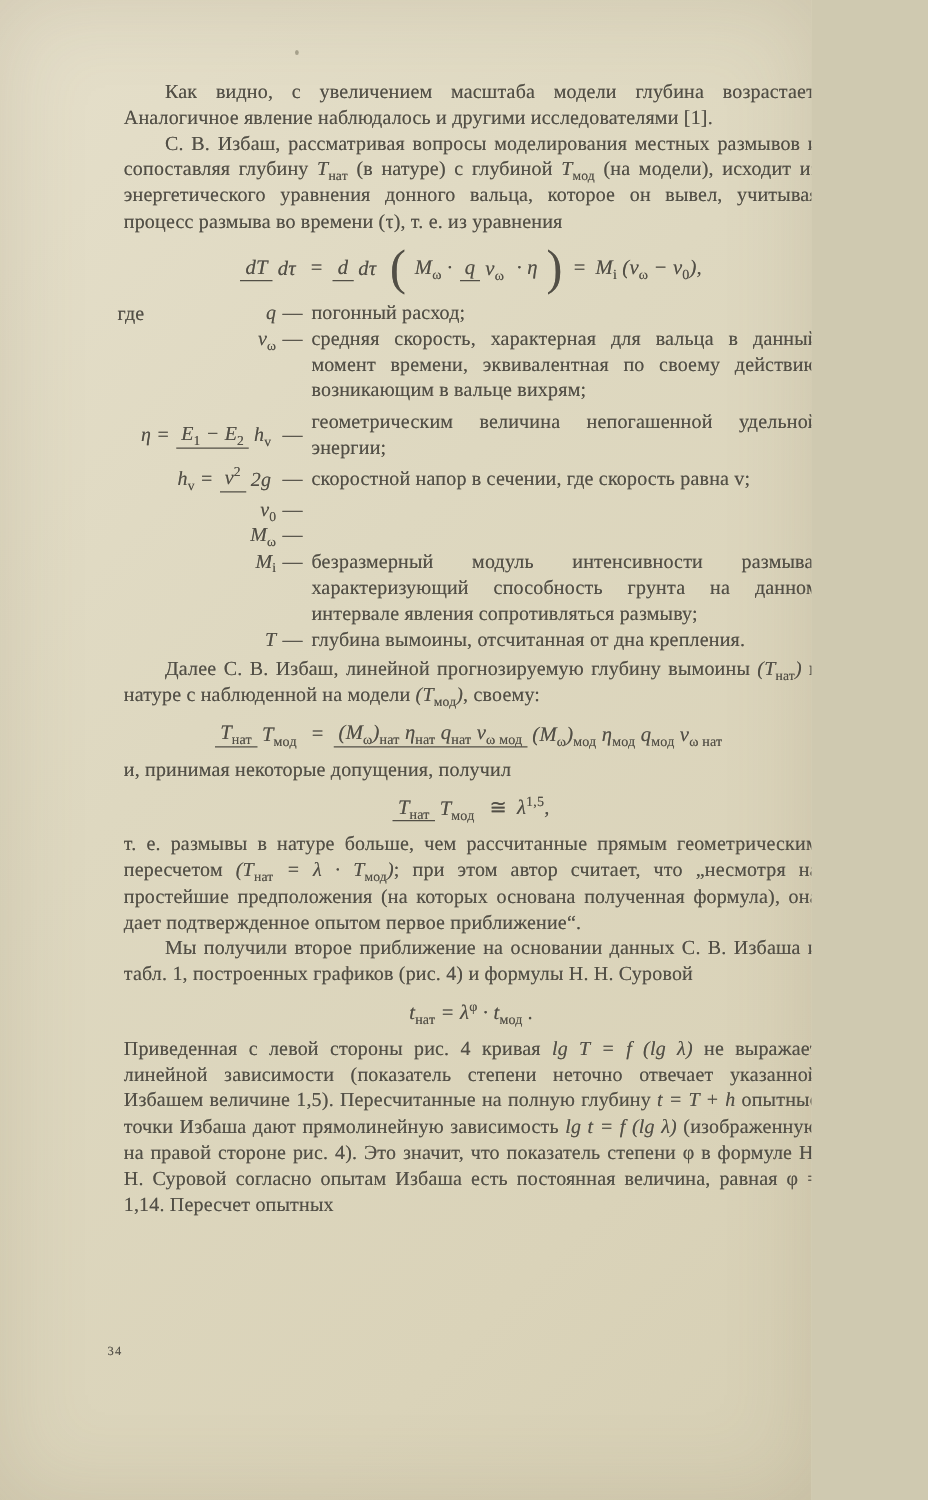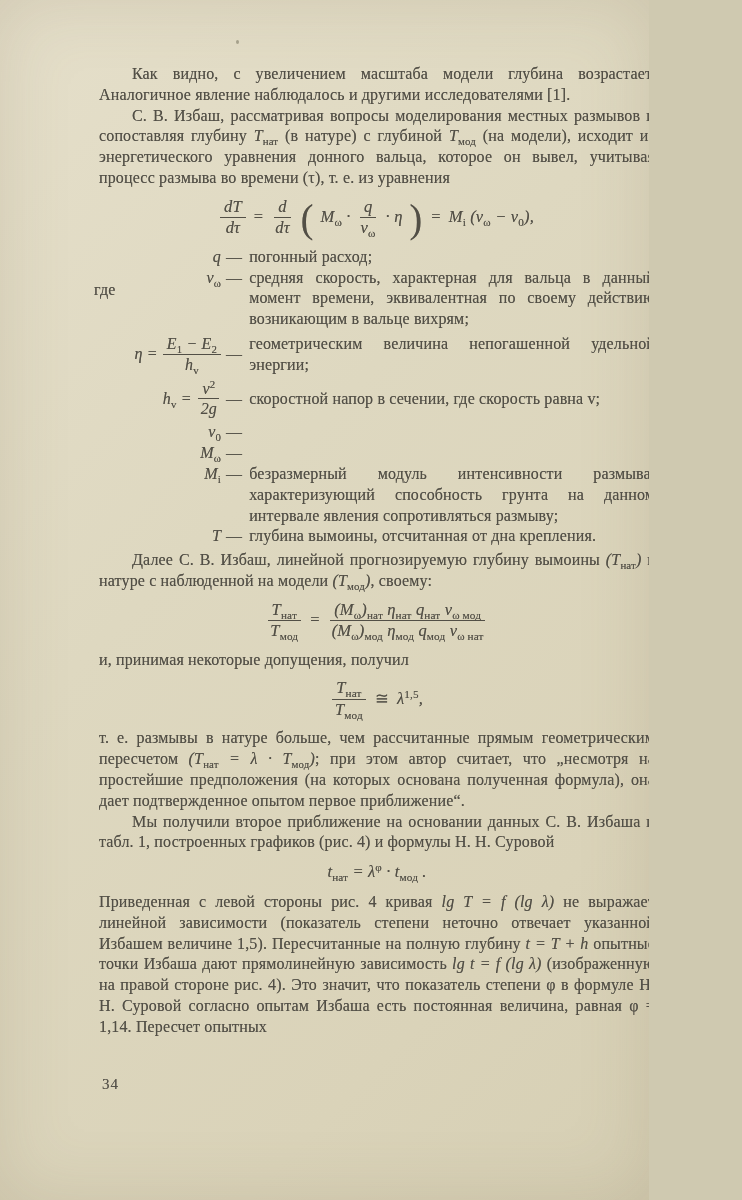--- a/index.html
+++ b/index.html
@@ -24,47 +24,47 @@
     text-shadow:0 0 0.4px rgba(82,79,70,.65);
     letter-spacing:0.15px;
   }
   .para { margin:0; text-align:justify; }
   .indent { text-indent:33px; }
   .math { font-style:italic; white-space:nowrap; }
   sub, sup { font-style:normal; font-size:68%; line-height:0; }
   sub { vertical-align:-0.35em; }
   sup { vertical-align:0.55em; }
   .frac {
-    display:inline-flex; flex-direction:column; align-items:center;
+    display:inline-flex; flex-direction:row; align-items:center;
     font-style:italic; line-height:1.12; vertical-align:middle;justify-content:center;
   }
   .frac .num { display:block; padding:0 4px 1px; border-bottom:1px solid currentColor; }
   .frac .den { display:block; padding:1px 4px 0; }
   .formula {
     display:flex; align-items:center; justify-content:center;
     font-size:16.5px; margin:9px 0; gap:6px; text-align:center;
   }
   .op { font-style:normal; padding:0 2px; }
   .bigparen {
     font-size:230%; font-weight:300; font-style:normal;
     line-height:0.9; transform:scaleY(1.05); padding:0 1px;
   }
   .defs { position:relative; margin:2px 0 3px; }
-  .where { position:absolute; left:-5px; top:1px;margin-top:32px; }
+  .where { position:absolute; left:-5px; top:1px; }
   .def-row { display:flex; align-items:flex-start; }
   .def-row.center { align-items:center; margin:4px 0; }
   .def-term {
     flex:0 0 122px; display:flex; justify-content:flex-end;
     align-items:center; gap:5px; font-style:italic; white-space:nowrap;
   }
   .def-dash { flex:none; padding:0 7px 0 5px; }
   .def-desc { flex:1; text-align:justify; }
   .pagenum {
-    position:absolute; left:102px; top:1076px;
-    font-size:15px; color:#55524a; letter-spacing:1px;
+    position:absolute; left:86px; top:1076px;
+    font-size:10px; color:#55524a; letter-spacing:1px;
     text-shadow:0 0 0.4px rgba(82,79,70,.6);
   }
 </style>
 </head>
 <body>
 
 <div class="page">
   <div class="speck s1"></div>
   <div class="speck s2"></div>
 

